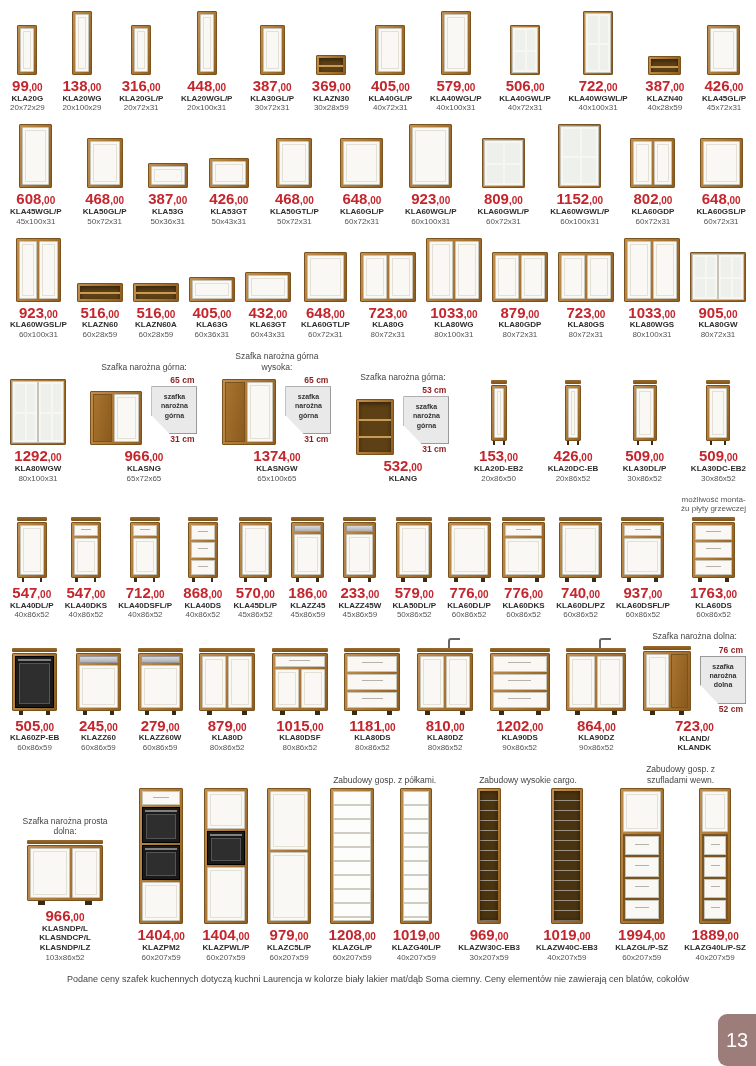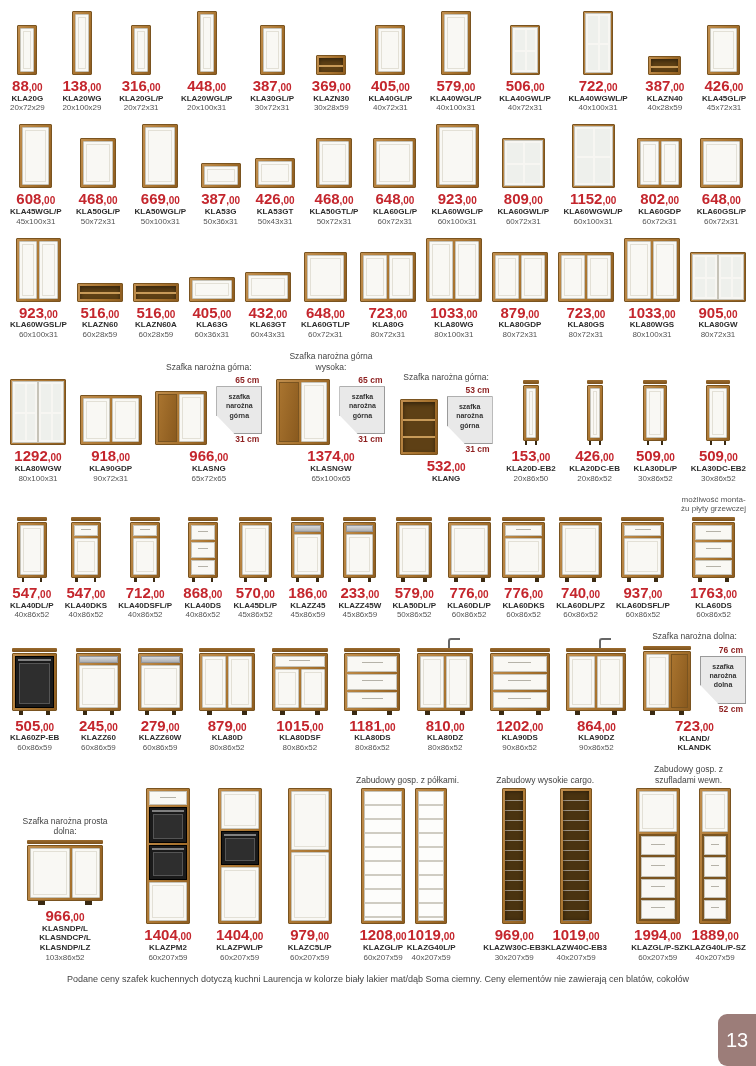--- a/index.html
+++ b/index.html
@@ -17,21 +17,21 @@
   .cellheader{font-size:8.5px;color:#444;margin-bottom:3px;text-align:center;line-height:1.25;max-width:110px;}
   .note{font-size:8px;color:#555;text-align:center;line-height:1.2;margin-bottom:3px;}
   
   .diagram{display:flex;flex-direction:column;align-items:flex-end;width:50px;}
   .dimtop,.dimbottom{font-size:8.5px;font-weight:bold;color:#8d1f1f;padding-right:3px;line-height:1.3;text-align:center;}
   .shape{width:46px;height:48px;background:#e9e9e9;border:1px solid #9a9a9a;box-sizing:border-box;
          clip-path:polygon(0 0,100% 0,100% 100%,40% 100%,0 60%);
          display:flex;flex-direction:column;align-items:center;padding-top:5px;}
   .shape div{font-size:7px;font-weight:bold;color:#333;line-height:1.3;}
   .pgroup{display:flex;flex-direction:column;align-items:center;}
-  .groupitems{display:flex;align-items:center;gap:0;}
+  .groupitems{display:flex;align-items:center;gap:16px;}
   
   .cabwrap{display:flex;flex-direction:column;}
   .cab{background:linear-gradient(105deg,#c08e4e 0%,#a9742f 55%,#8e5d20 100%);
        border:1px solid #7a5420;border-radius:1px;padding:2px;display:flex;gap:2px;box-sizing:border-box;}
   .cab.col{flex-direction:column;}
   .counter{height:4px;background:linear-gradient(#9a6a2e,#7c521c);border-radius:1px;margin-bottom:1px;}
   .legs{height:4px;background:linear-gradient(to right,transparent 15%,#3a2a12 15%,#3a2a12 24%,
         transparent 24%,transparent 76%,#3a2a12 76%,#3a2a12 85%,transparent 85%);}
   .door{flex:1;background:#f9f8f4;border:1px solid #c6c3b8;border-radius:1px;
         box-shadow:inset 0 0 0 2px #f9f8f4,inset 0 0 0 3px #e3e0d6;}
@@ -72,21 +72,21 @@
   <div id="catalog">
       <div class="prow">
         <div class="cell">
           <div class="imgrow">
             <div class="cabwrap" style="width: 20px;">
               <div class="cab" style="height: 50px;">
                 <div class="door"></div>
               </div>
             </div>
           </div>
-          <div class="price"><span>88</span><span class="dec">,00</span></div>
+          <div class="price"><span>99</span><span class="dec">,00</span></div>
           <div class="code">KLA20G</div>
           <div class="dims">20x72x29</div>
         </div>
         <div class="cell">
           <div class="imgrow">
             <div class="cabwrap" style="width: 20px;">
               <div class="cab" style="height: 64px;">
                 <div class="door"></div>
               </div>
             </div>
@@ -240,32 +240,20 @@
                 <div class="door"></div>
               </div>
             </div>
           </div>
           <div class="price"><span>468</span><span class="dec">,00</span></div>
           <div class="code">KLA50GL/P</div>
           <div class="dims">50x72x31</div>
         </div>
         <div class="cell">
           <div class="imgrow">
-            <div class="cabwrap" style="width: 36px;">
-              <div class="cab" style="height: 64px;">
-                <div class="door"></div>
-              </div>
-            </div>
-          </div>
-          <div class="price"><span>669</span><span class="dec">,00</span></div>
-          <div class="code">KLA50WGL/P</div>
-          <div class="dims">50x100x31</div>
-        </div>
-        <div class="cell">
-          <div class="imgrow">
             <div class="cabwrap" style="width: 40px;">
               <div class="cab" style="height: 25px;">
                 <div class="door"></div>
               </div>
             </div>
           </div>
           <div class="price"><span>387</span><span class="dec">,00</span></div>
           <div class="code">KLA53G</div>
           <div class="dims">50x36x31</div>
         </div>
@@ -530,33 +518,20 @@
             <div class="cabwrap" style="width: 56px;">
               <div class="cab" style="height: 66px;">
                 <div class="glass"></div>
                 <div class="glass"></div>
               </div>
             </div>
           </div>
           <div class="price"><span>1292</span><span class="dec">,00</span></div>
           <div class="code">KLA80WGW</div>
           <div class="dims">80x100x31</div>
-        </div>
-        <div class="cell">
-          <div class="imgrow">
-            <div class="cabwrap" style="width: 62px;">
-              <div class="cab" style="height: 50px;">
-                <div class="door"></div>
-                <div class="door"></div>
-              </div>
-            </div>
-          </div>
-          <div class="price"><span>918</span><span class="dec">,00</span></div>
-          <div class="code">KLA90GDP</div>
-          <div class="dims">90x72x31</div>
         </div>
         <div class="cell">
           <div class="cellheader">Szafka narożna górna:</div>
           <div class="imgrow">
             <div class="cabwrap" style="width: 52px;">
               <div class="cab" style="height: 54px;">
                 <div class="woodface"></div>
                 <div class="door"></div>
               </div>
             </div>

